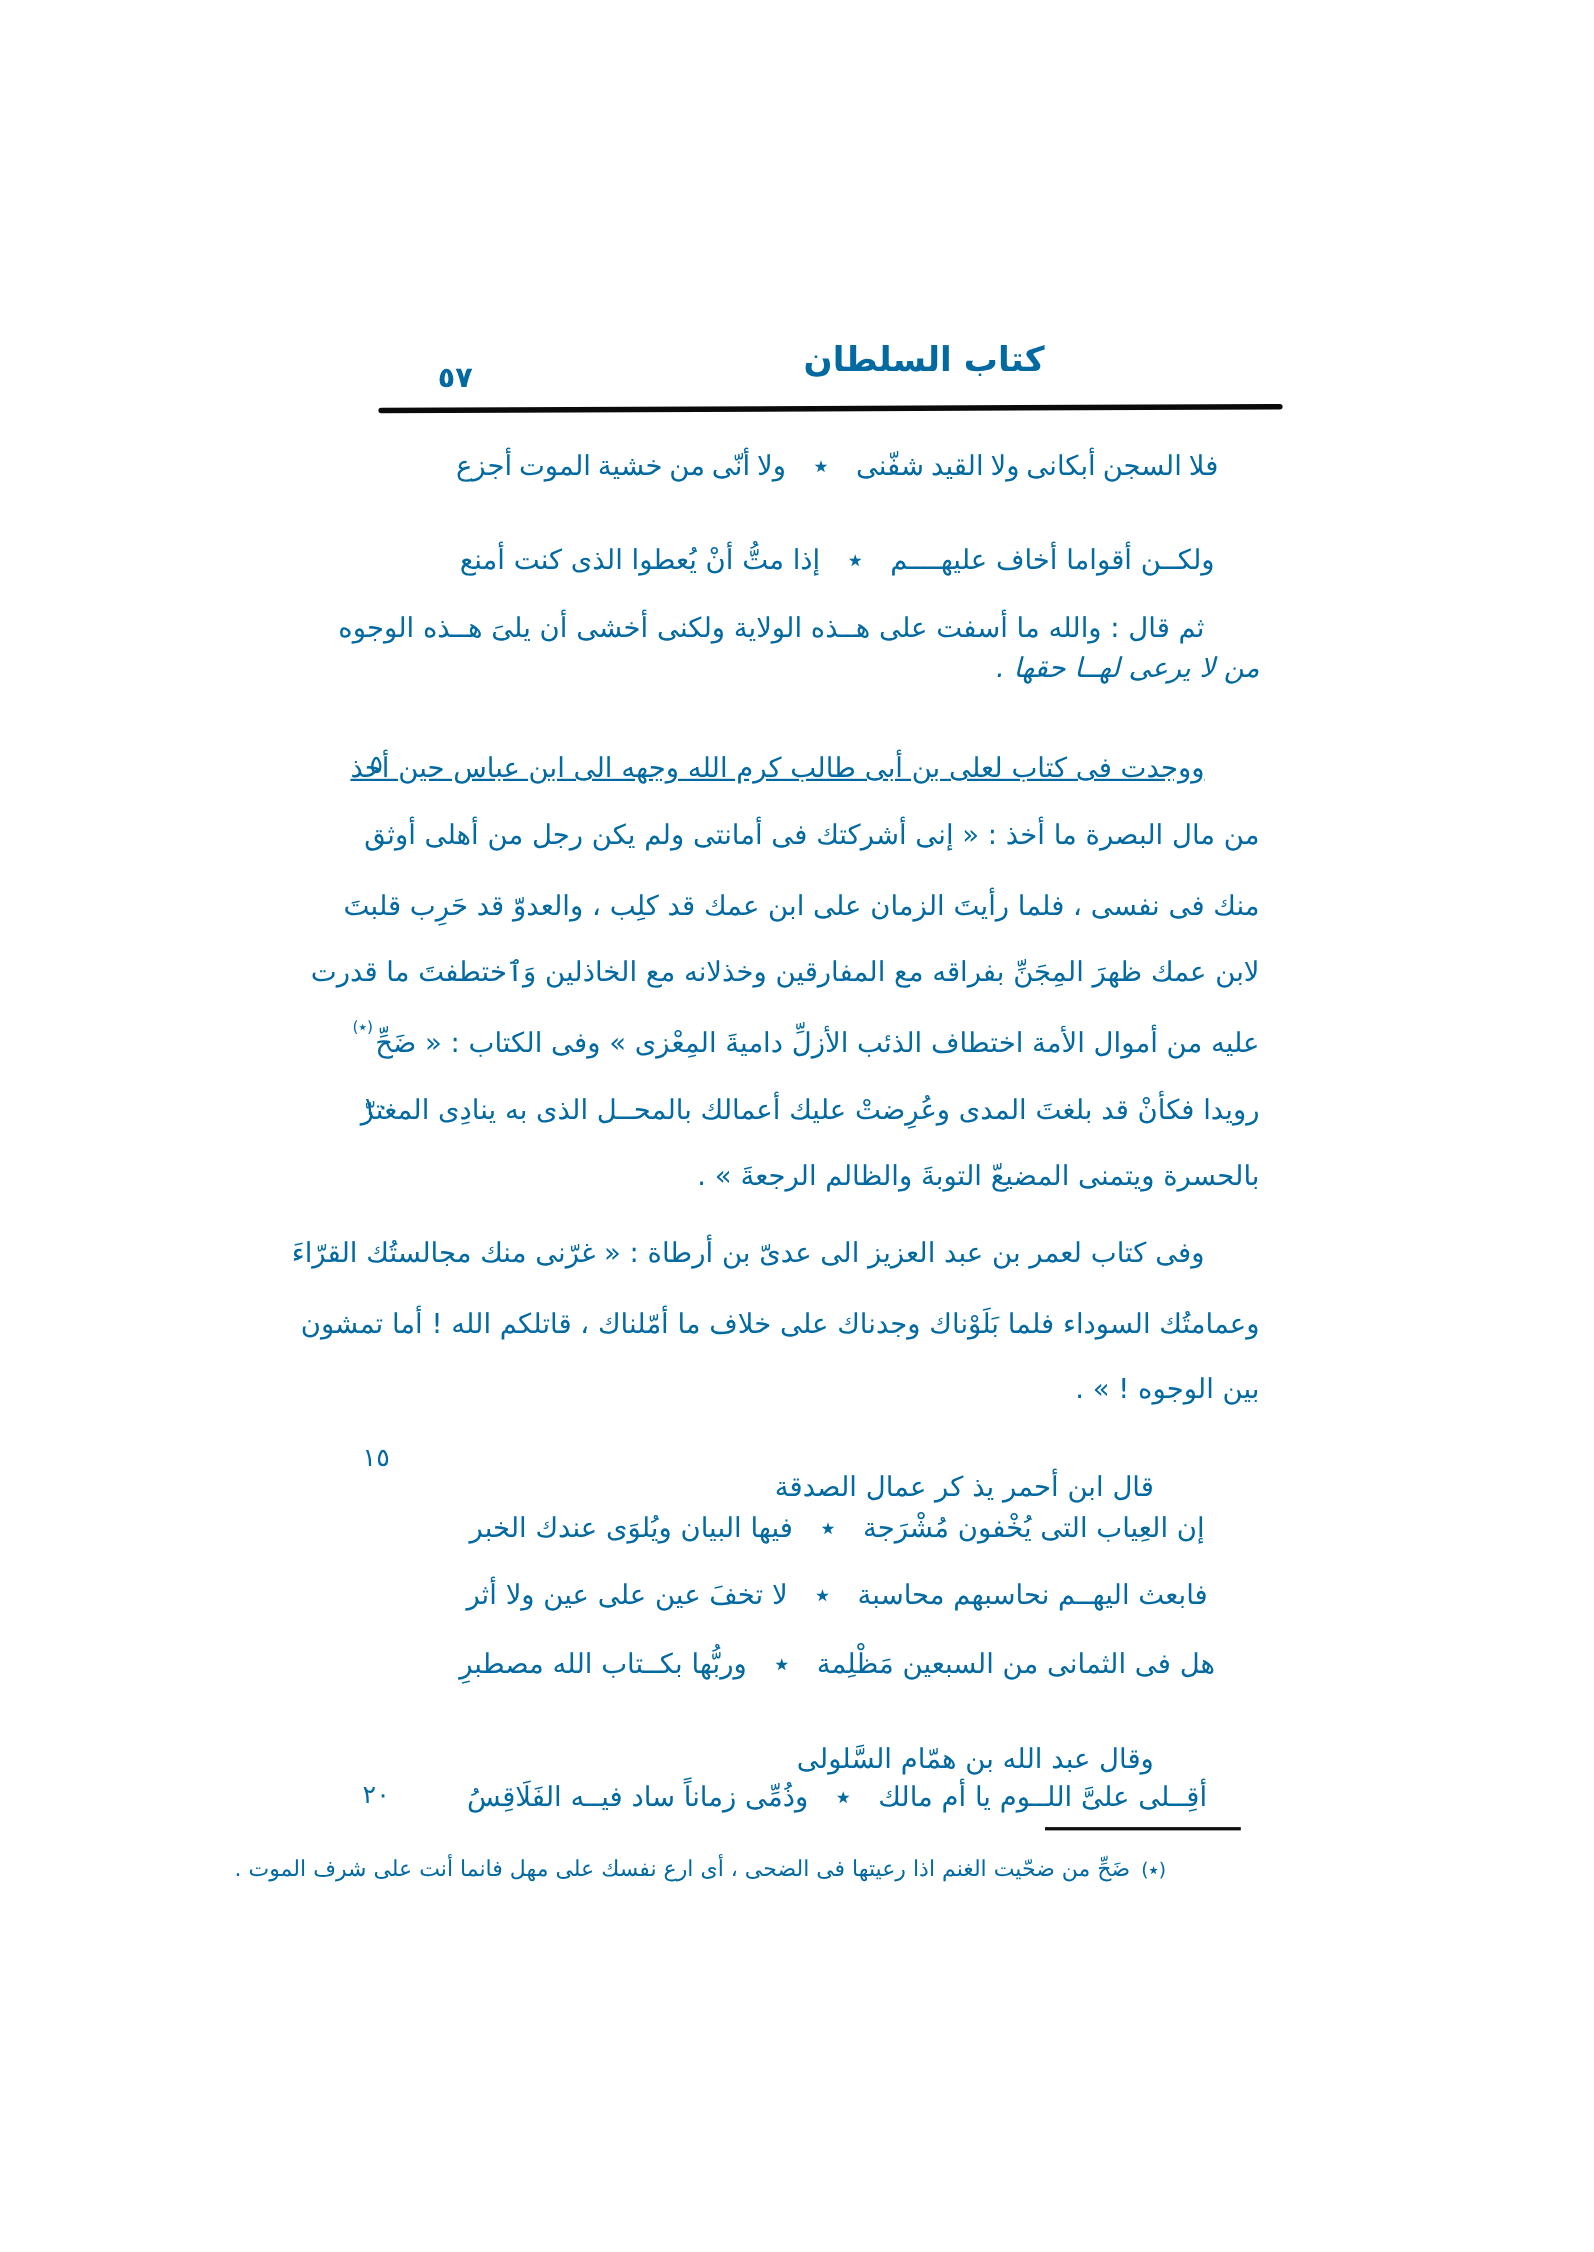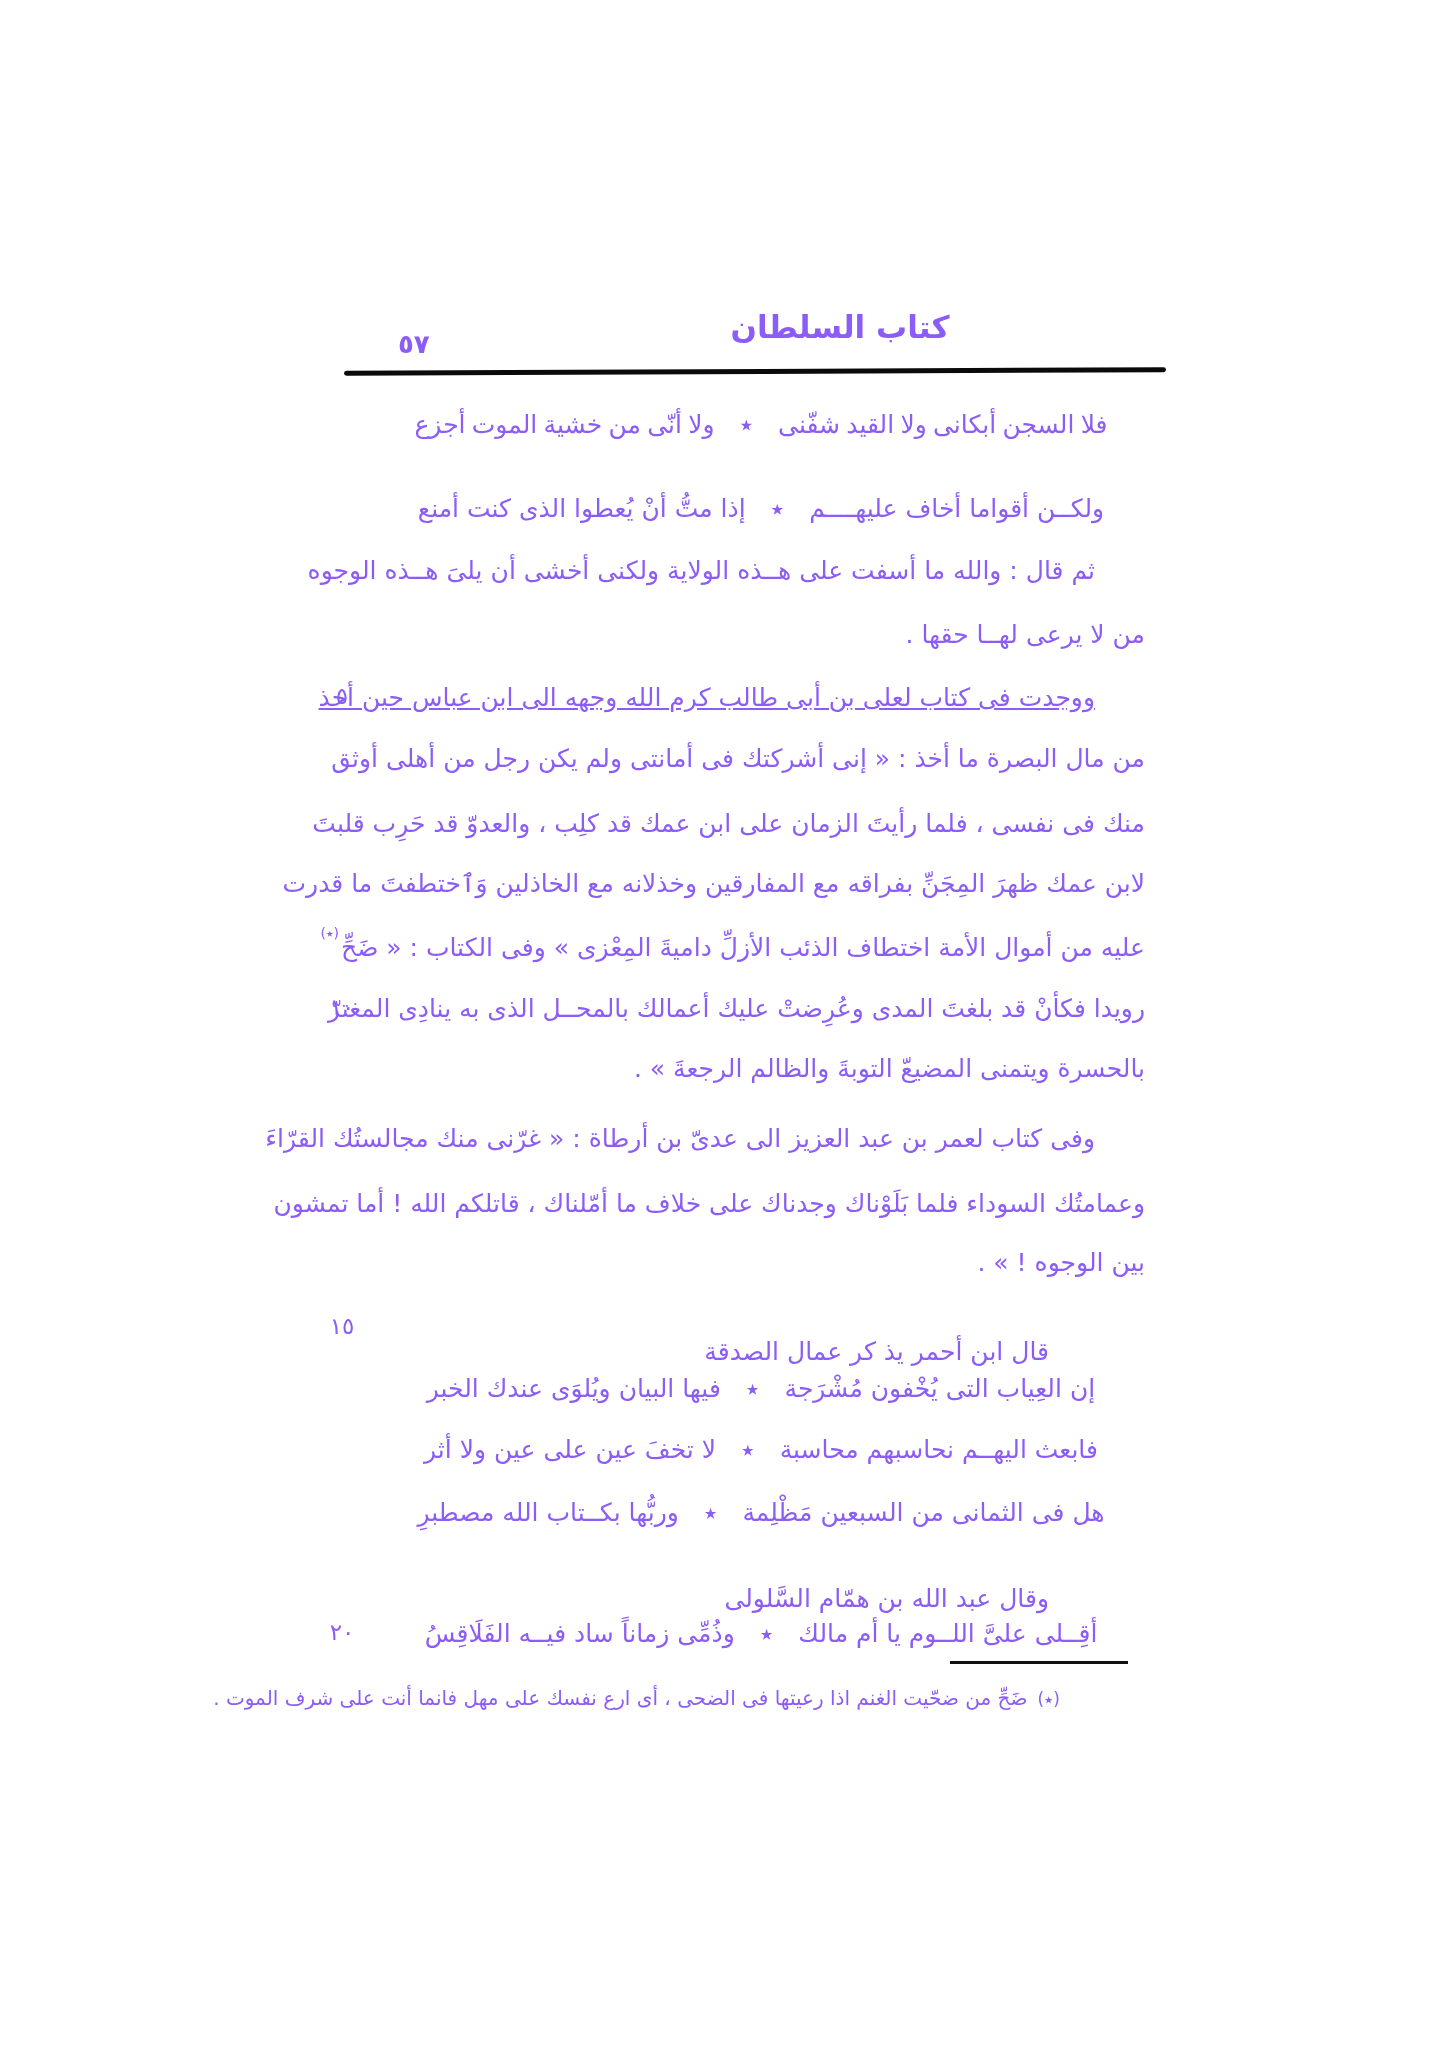--- a/index.html
+++ b/index.html
@@ -2,21 +2,21 @@
 <html lang="ar" dir="rtl"><head>
 <meta charset="utf-8">
 <style>
   html,body{margin:0;padding:0;background:#e8e8e8;}
   .page{
     position:relative;
     width:1449px;height:2047px;
     margin:0 auto;
     background:#ffffff;
     font-family:"DejaVu Sans",sans-serif;
-    color:#8b5cf6;
+    color:#0369a1;
     overflow:hidden;
   }
   .abs{position:absolute;}
   .line{
     position:absolute;
     height:42px;line-height:42px;
     font-size:25px;
     white-space:nowrap;
     direction:rtl;
     unicode-bidi:embed;
@@ -81,21 +81,21 @@
   <div class="abs header-rule"></div>
 
   <div class="margin-num" style="top:679px;">٥</div>
   <div class="margin-num" style="top:990px;">١٠</div>
   <div class="margin-num" style="top:1309px;">١٥</div>
   <div class="margin-num" style="top:1615px;">٢٠</div>
 
   <div class="line verse" style="top:404px;font-family:Liberation Serif, serif;">فلا السجن أبكانى ولا القيد شفّنى  ٭  ولا أنّى من خشية الموت أجزع</div>
   <div class="line verse" style="top:488px;">ولكــن أقواما أخاف عليهــــم  ٭  إذا متُّ أنْ يُعطوا الذى كنت أمنع</div>
   <div class="line prose-indent" style="top:550px;">ثم قال : والله ما أسفت على هــذه الولاية ولكنى أخشى أن يلىَ هــذه الوجوه</div>
-  <div class="line prose" style="top:614px;">من لا يرعى لهــا حقها .</div>
+  <div class="line prose" style="top:586px;font-style:italic;">من لا يرعى لهــا حقها .</div>
   <div class="line prose-indent" style="top:677px;text-decoration:underline;">ووجدت فى كتاب لعلى بن أبى طالب كرم الله وجهه الى ابن عباس حين أخذ</div>
   <div class="line prose" style="top:738px;">من مال البصرة ما أخذ : « إنى أشركتك فى أمانتى ولم يكن رجل من أهلى أوثق</div>
   <div class="line prose" style="top:803px;">منك فى نفسى ، فلما رأيتَ الزمان على ابن عمك قد كلِب ، والعدوّ قد حَرِب قلبتَ</div>
   <div class="line prose" style="top:863px;">لابن عمك ظهرَ المِجَنِّ بفراقه مع المفارقين وخذلانه مع الخاذلين وَٱختطفتَ ما قدرت</div>
   <div class="line prose" style="top:927px;">
     <span>عليه من أموال الأمة اختطاف الذئب الأزلِّ داميةَ المِعْزى » وفى الكتاب : « ضَحِّ</span><sup class="fn-ref">(٭)</sup>
   </div>
   <div class="line prose" style="top:988px;">رويدا فكأنْ قد بلغتَ المدى وعُرِضتْ عليك أعمالك بالمحــل الذى به ينادِى المغترّ</div>
   <div class="line prose" style="top:1048px;">بالحسرة ويتمنى المضيعّ التوبةَ والظالم الرجعةَ » .</div>
   <div class="line prose-indent" style="top:1118px;">وفى كتاب لعمر بن عبد العزيز الى عدىّ بن أرطاة : « غرّنى منك مجالستُك القرّاءَ</div>

